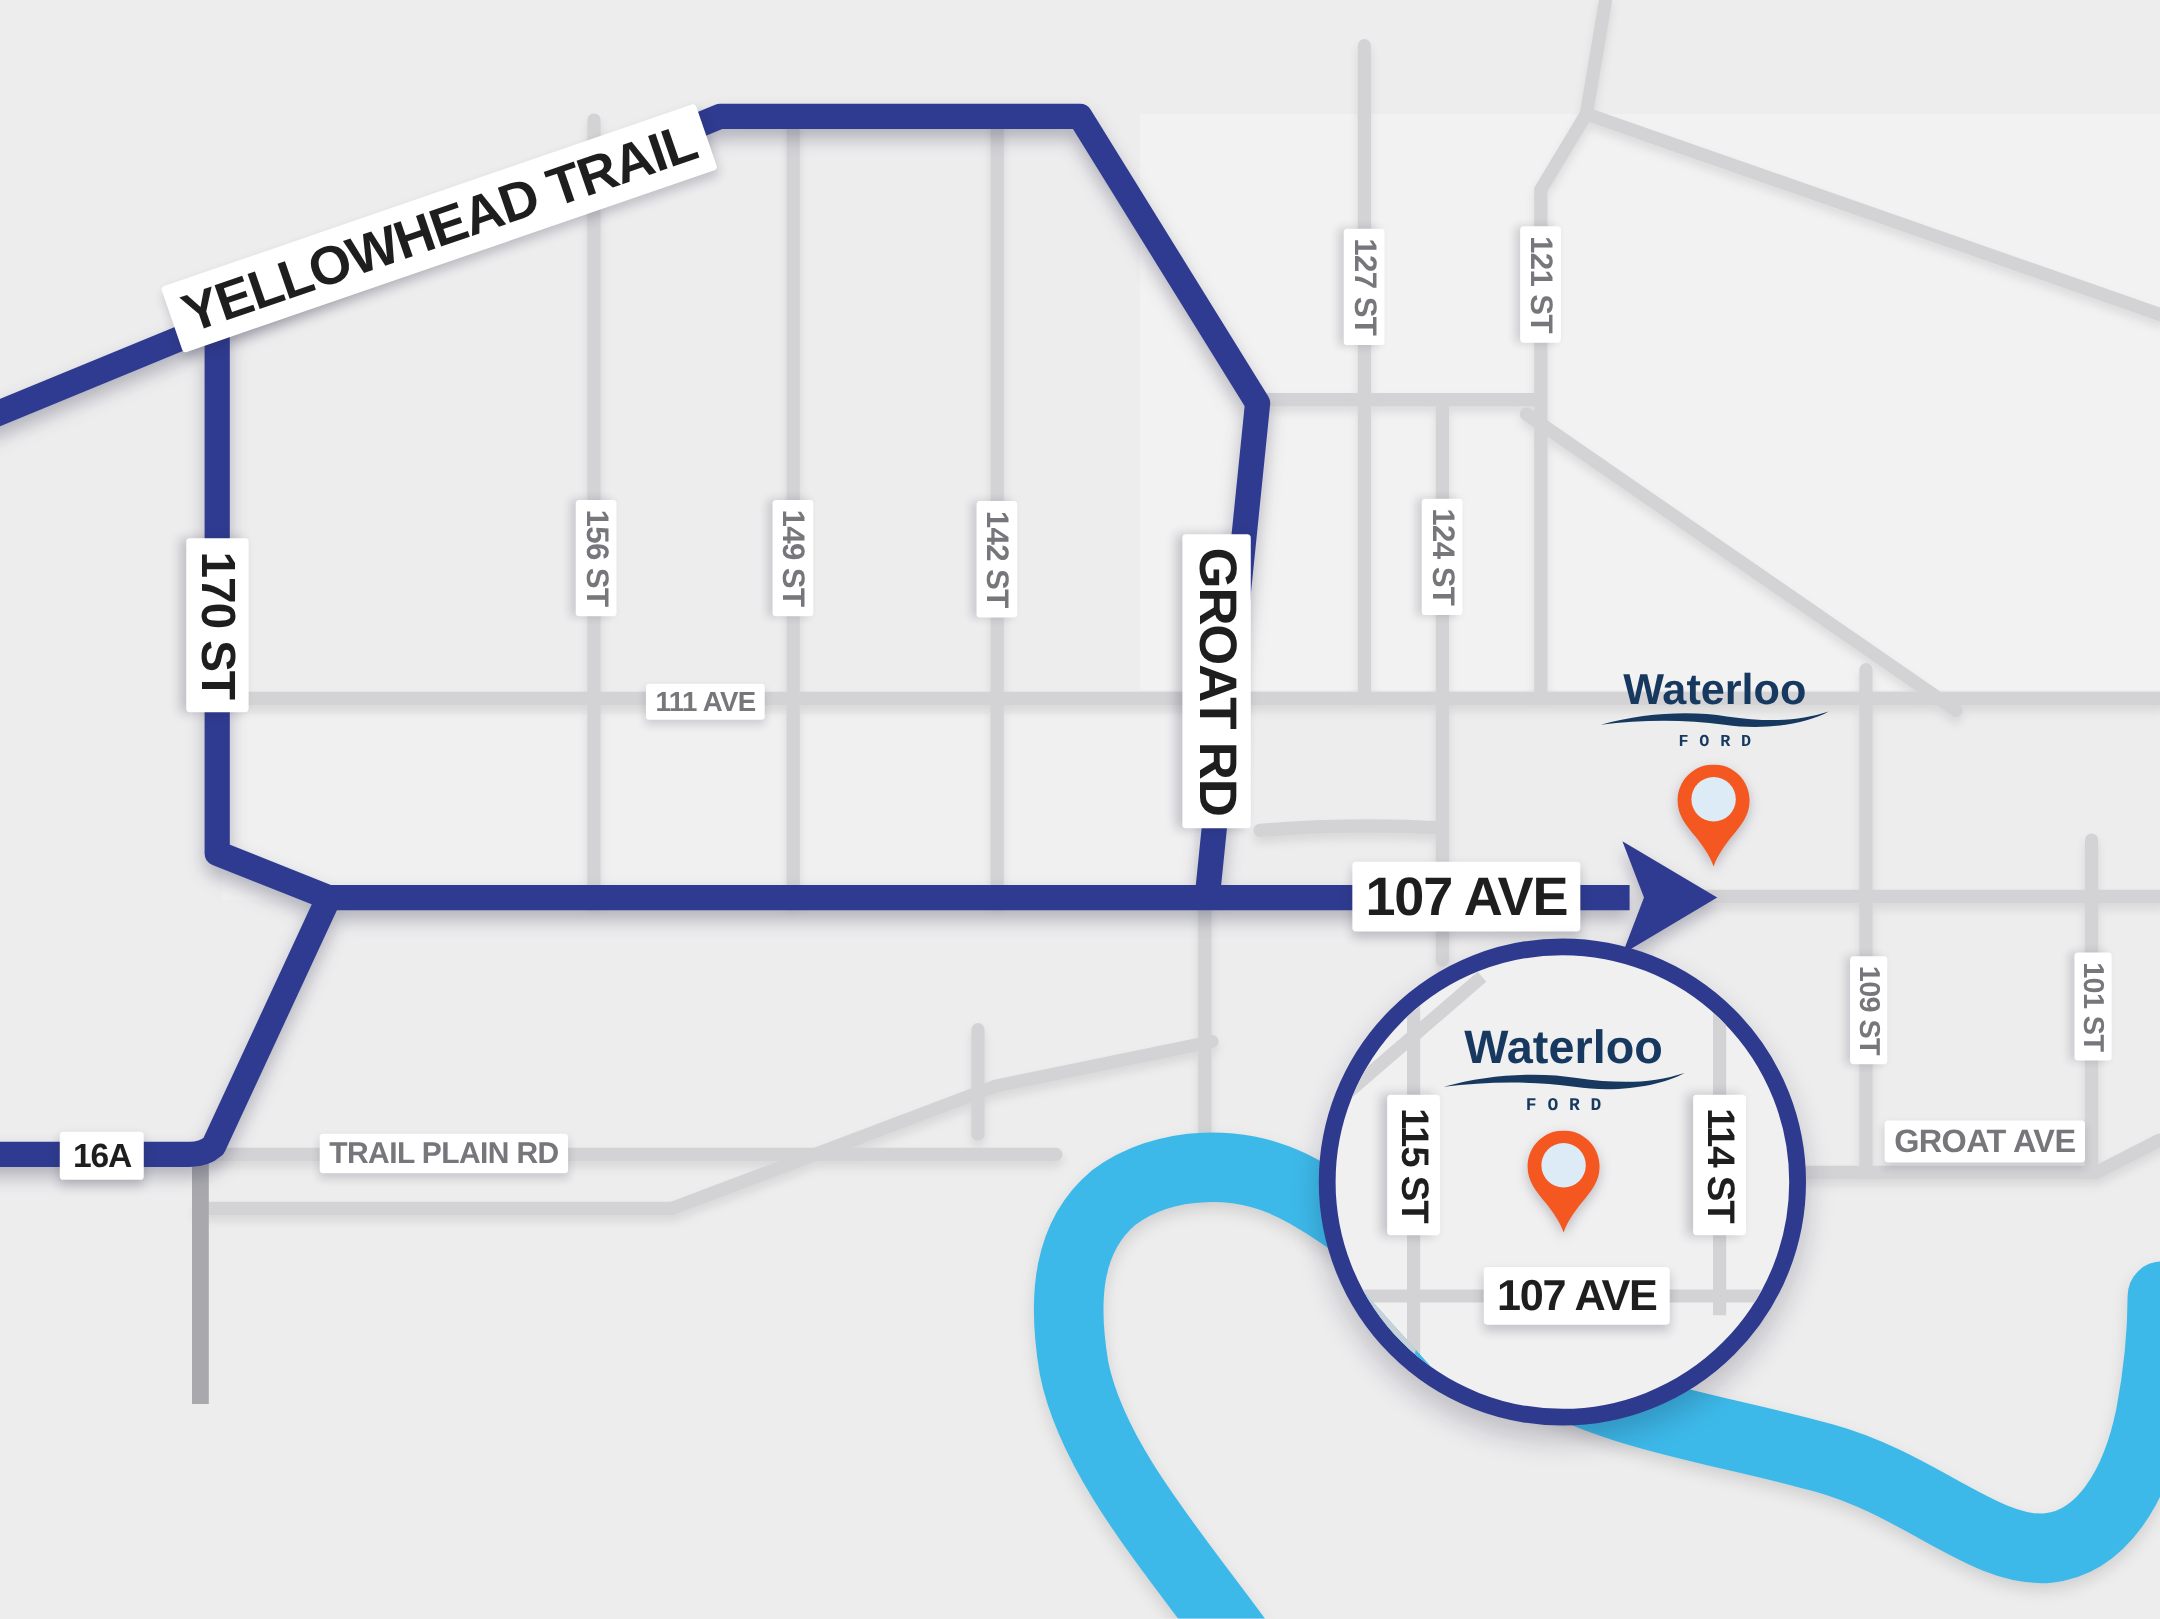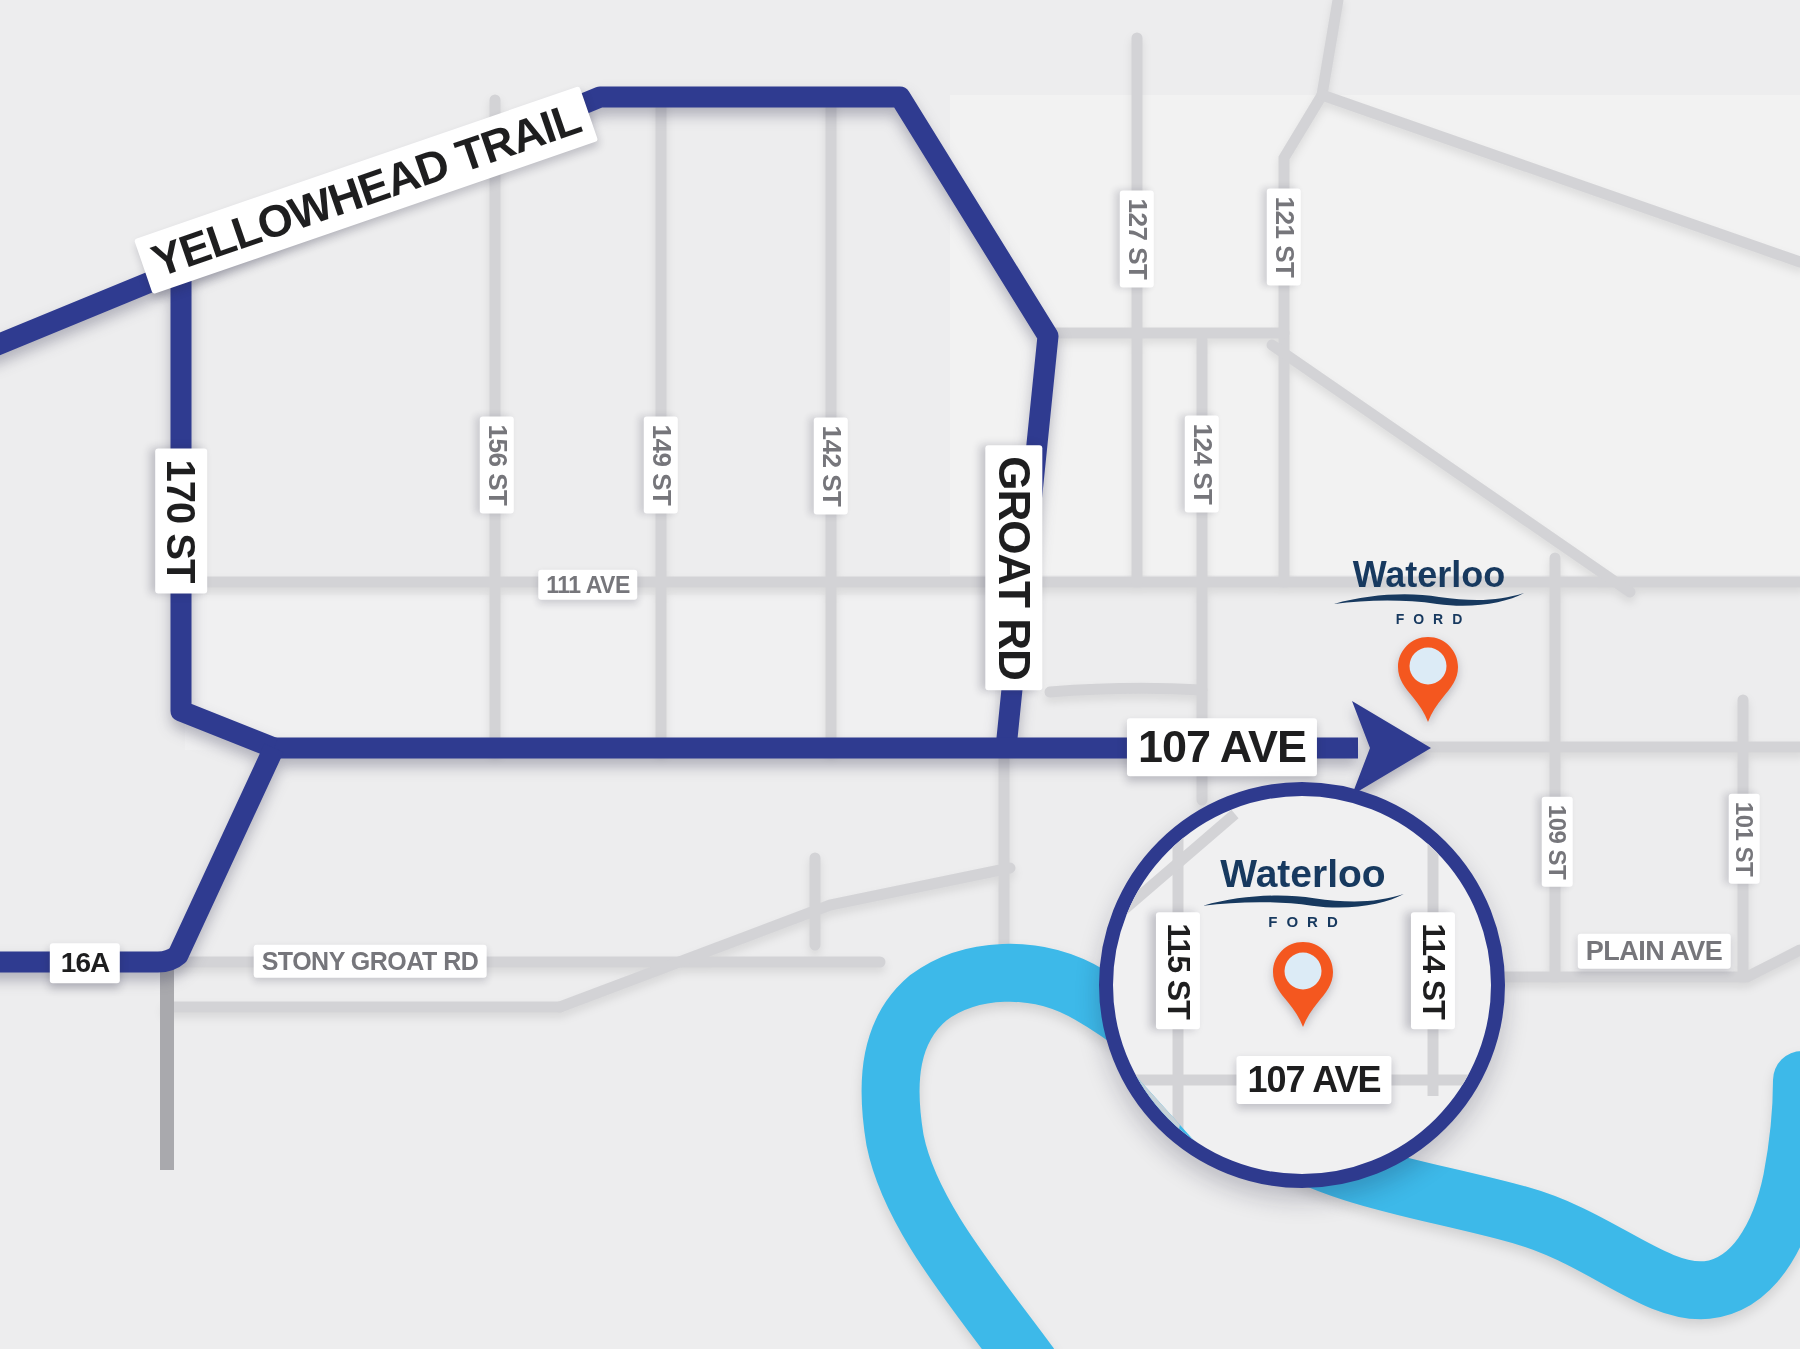--- a/index.html
+++ b/index.html
@@ -10,21 +10,21 @@
   .lbl{position:absolute;transform:translate(-50%,-50%) rotate(var(--r,0deg));
        background:#ffffff;color:#1e1e1f;font-weight:700;font-size:40px;line-height:1.06;
        padding:5px 11px;border-radius:3px;white-space:nowrap;letter-spacing:-1px;
        box-shadow:0 5px 9px rgba(30,30,55,.22);}
   .lbl.gray{color:#76767b;font-size:26px;letter-spacing:-0.5px;padding:3px 8px;
        box-shadow:0 4px 7px rgba(30,30,55,.16);}
   
   .brand{position:absolute;transform:translateX(-50%);text-align:center;color:#17395f;}
   .brand .nm{font-family:Liberation Sans, sans-serif;font-weight:700;font-size:36px;line-height:1.05;}
   .brand .swoosh{display:block;margin:-3px auto 2px;}
-  .brand .ford{font-family:Liberation Sans, sans-serif;font-weight:700;font-size:14px;
+  .brand .ford{font-family:Liberation Mono, monospace;font-weight:700;font-size:14px;
        letter-spacing:9px;text-indent:9px;}
   .pin{position:absolute;filter:drop-shadow(0 4px 5px rgba(30,30,55,.25));}
   
   .inset{position:absolute;width:406px;height:406px;box-sizing:border-box;
        border:14px solid #2e3a8e;border-radius:50%;background:#f0f0f1;overflow:hidden;
        box-shadow:0 12px 24px rgba(20,20,45,.22);}
   .inset .lbl{font-size:32px;}
   .inset .brand .nm{font-size:39px;}
   .inset .brand .ford{font-size:15px;}
 </style>
@@ -82,22 +82,22 @@
   <div class="lbl" style="left:1222px;top:747px;font-size:45px">107 AVE</div>
   <div class="lbl" style="left:85px;top:963px;font-size:28px">16A</div>
 
   <div class="lbl gray" style="left:497px;top:465px;--r:90deg">156 ST</div>
   <div class="lbl gray" style="left:661px;top:465px;--r:90deg">149 ST</div>
   <div class="lbl gray" style="left:831px;top:466px;--r:90deg">142 ST</div>
   <div class="lbl gray" style="left:1137px;top:239px;--r:90deg">127 ST</div>
   <div class="lbl gray" style="left:1284px;top:237px;--r:90deg">121 ST</div>
   <div class="lbl gray" style="left:1202px;top:464px;--r:90deg">124 ST</div>
   <div class="lbl gray" style="left:588px;top:585px;font-size:23px">111 AVE</div>
-  <div class="lbl gray" style="left:370px;top:961px;font-size:25px">STONY GROAT RD</div>
-  <div class="lbl gray" style="left:1654px;top:951px;font-size:27px">PLAIN AVE</div>
+  <div class="lbl gray" style="left:370px;top:961px;font-size:25px">TRAIL PLAIN RD</div>
+  <div class="lbl gray" style="left:1654px;top:951px;font-size:27px">GROAT AVE</div>
   <div class="lbl gray" style="left:1557px;top:842px;--r:90deg;font-size:24px">109 ST</div>
   <div class="lbl gray" style="left:1744px;top:839px;--r:90deg;font-size:24px">101 ST</div>
 
   <div class="brand" style="left:1429px;top:556px;width:280px">
     <div class="nm">Waterloo</div>
     <svg class="swoosh" width="190" height="18" viewBox="0 0 190 18">
       <path d="M0 13 C35 3 75 1 105 6 C140 11 165 10 190 2 C172 12 138 18 103 13 C68 8 32 9 0 13 Z" fill="#17395f"></path>
     </svg>
     <div class="ford">FORD</div>
   </div>

